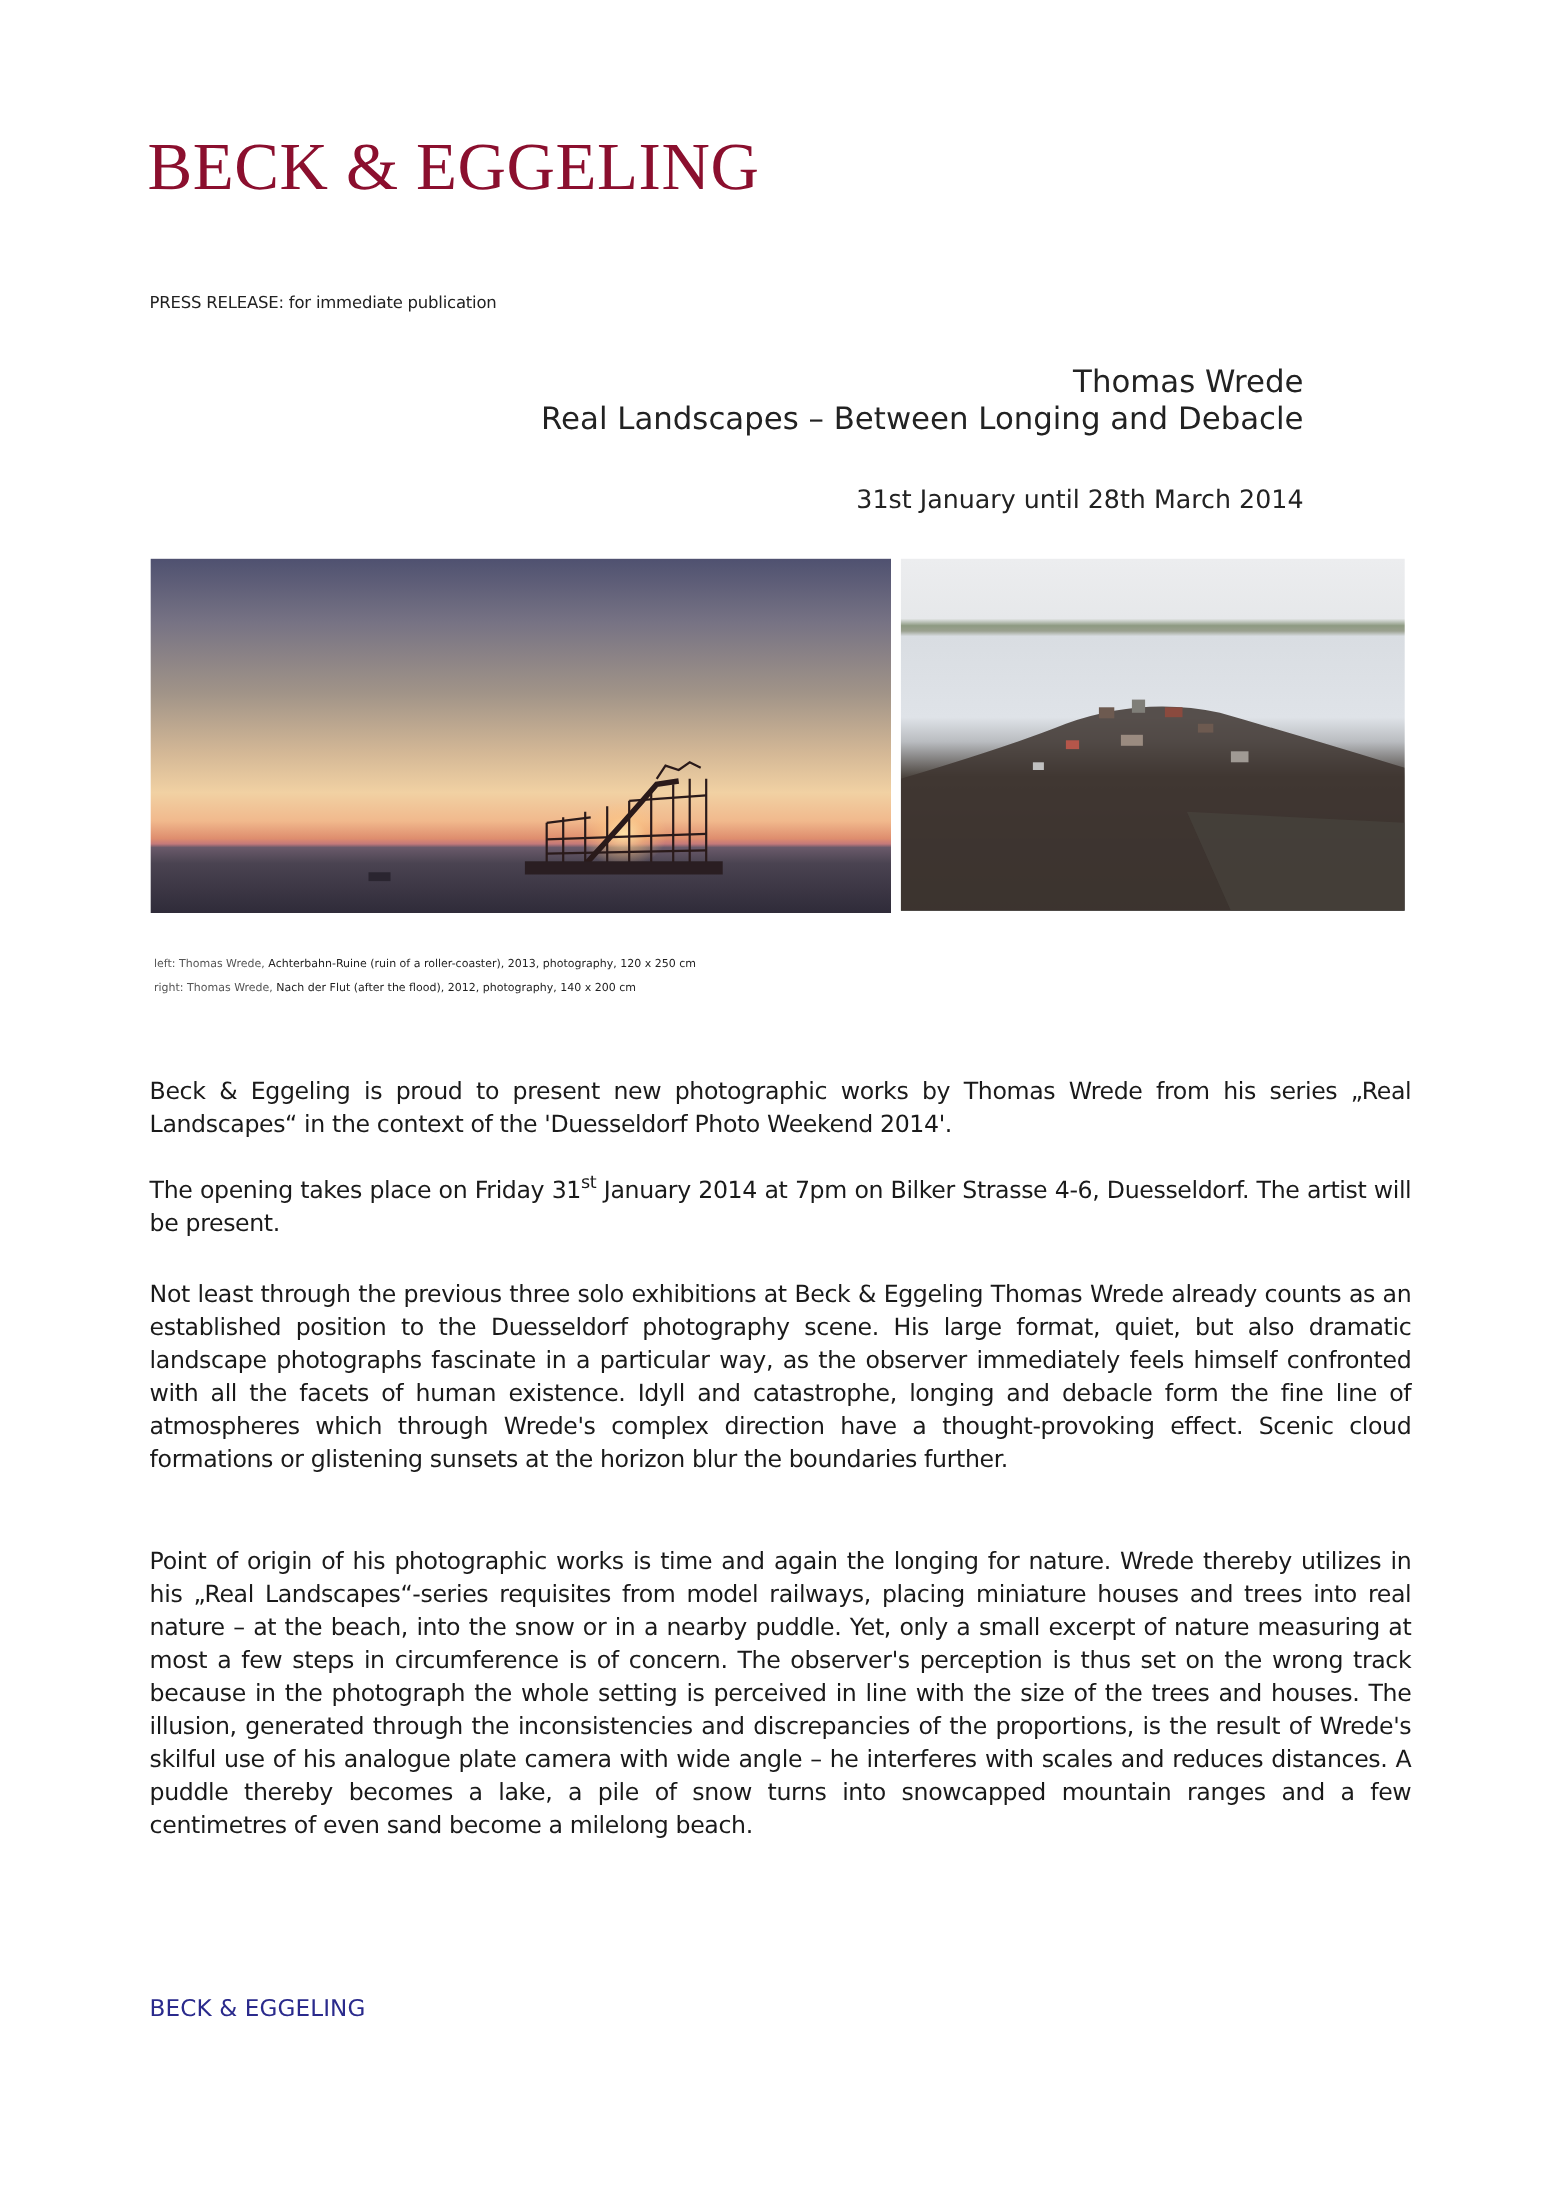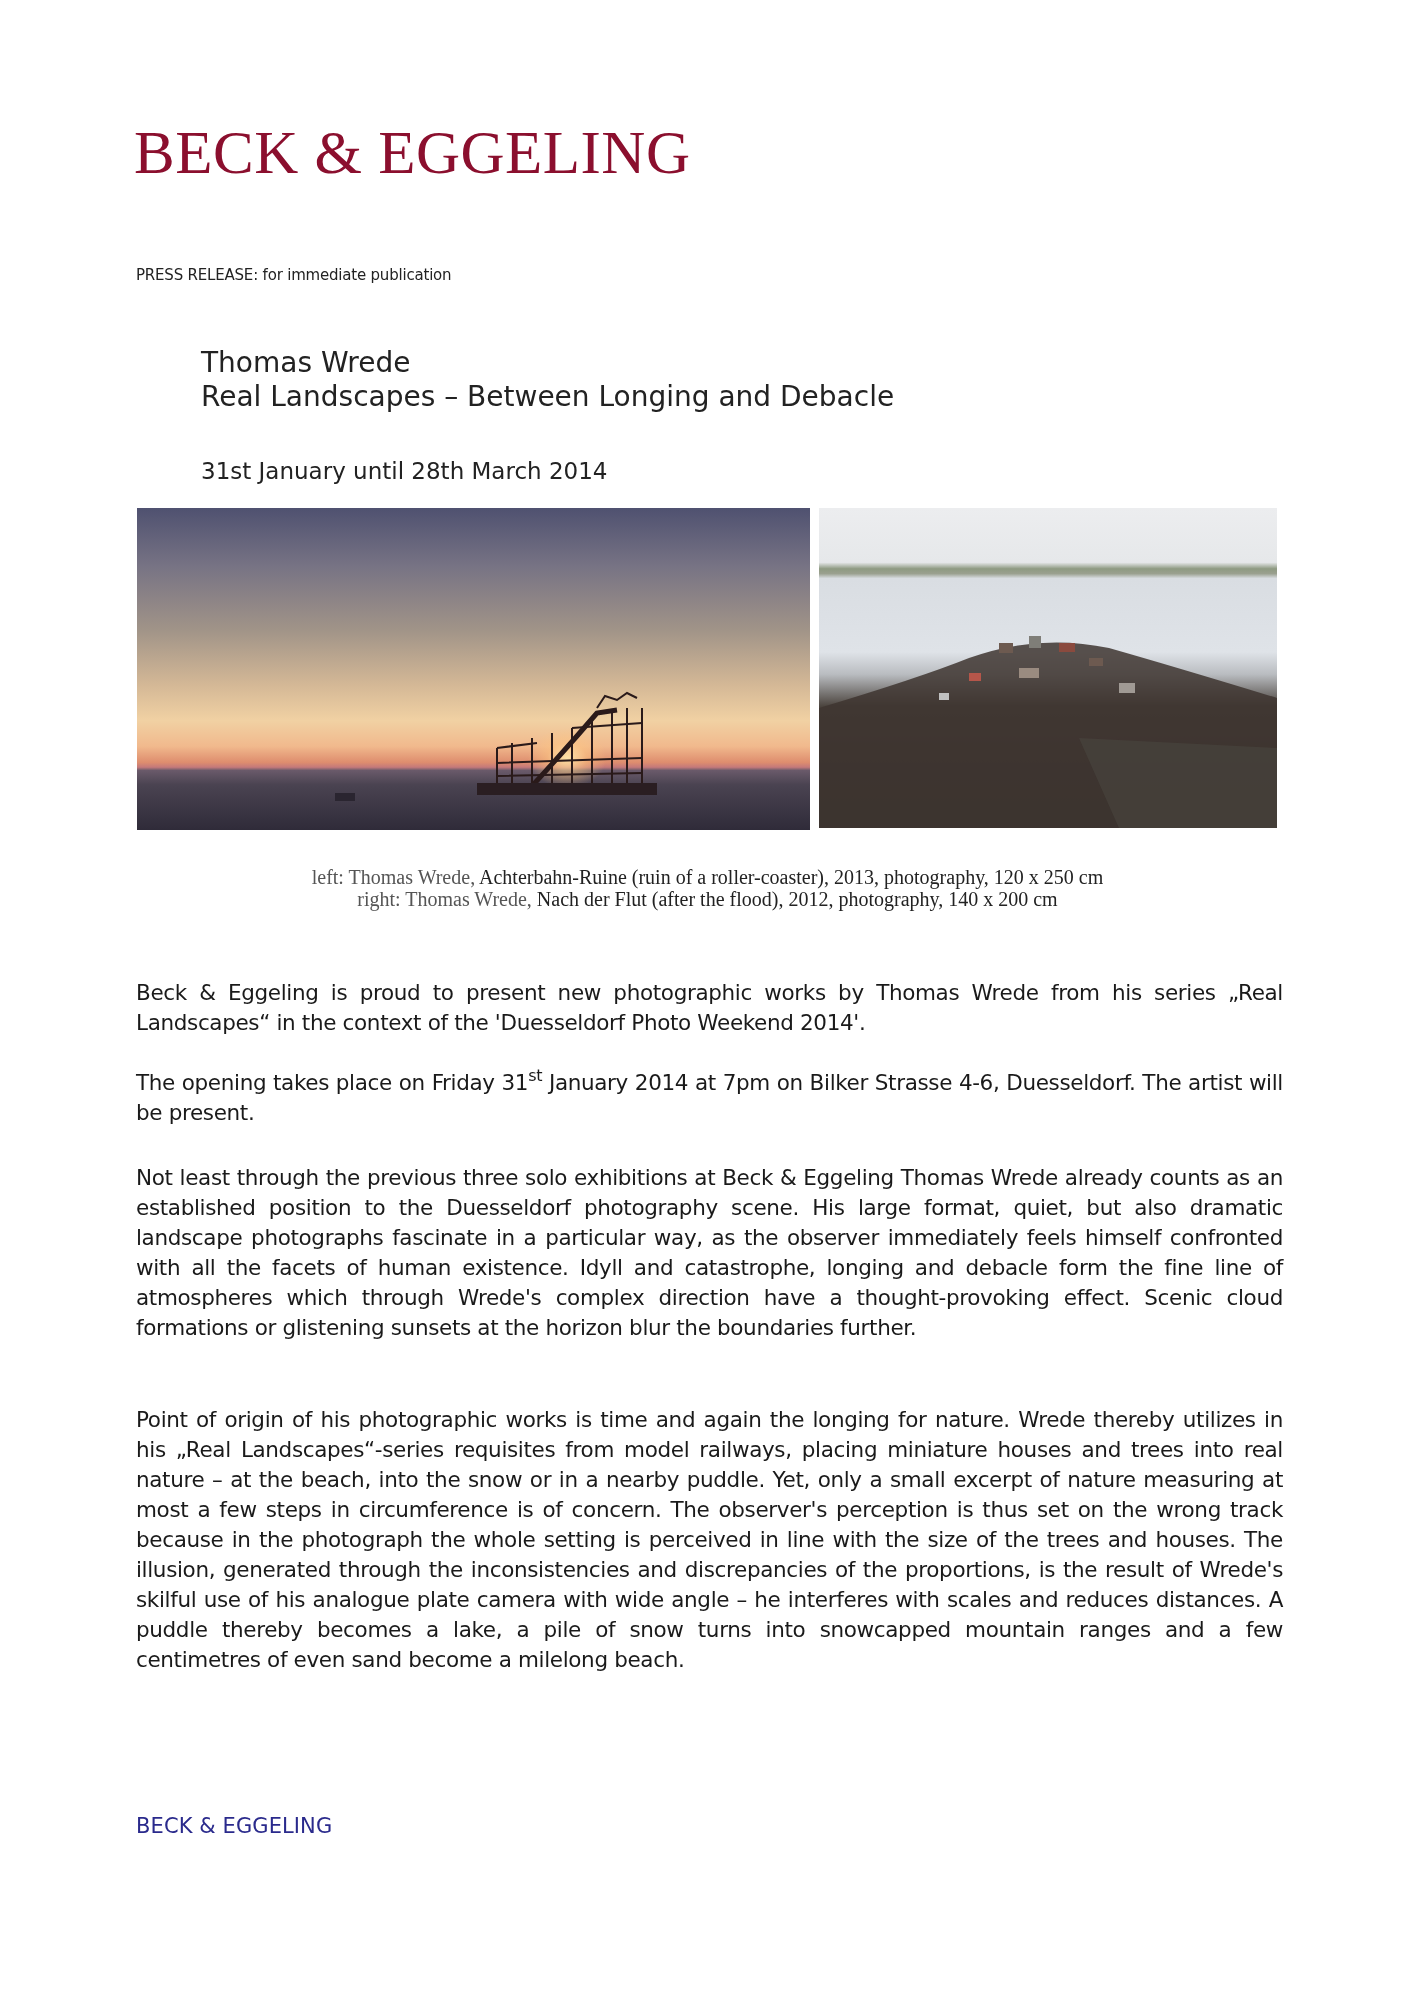--- a/index.html
+++ b/index.html
@@ -3,40 +3,40 @@
 <meta charset="utf-8">
 <style>
   html, body { margin: 0; padding: 0; background: #ffffff; }
   body { width: 1415px; height: 2000px; position: relative; overflow: hidden;
          font-family: "DejaVu Sans", sans-serif; color: #1a1a1a; }
   .logo { position: absolute; left: 134px; top: 122px; margin: 0;
           font-family: "Liberation Serif", "DejaVu Serif", serif; font-weight: normal;
           font-size: 61px; letter-spacing: 0.5px; color: #8b0f2e; line-height: 1; }
   .press { position: absolute; left: 136px; top: 266px; font-size: 15px; color: #222;
            letter-spacing: -0.2px; }
-  .headline { position: absolute; left: 0; width: 1250px; text-align: left; margin: 16px;
+  .headline { position: absolute; left: 0; width: 1250px; text-align: right; margin: 0;
               font-weight: normal; color: #222; }
   .artist { top: 330px; font-size: 28px; left: 185px; width: 1000px; }
   .show-title { top: 364px; font-size: 28px; left: 185px; width: 1000px; }
   .dates { top: 442px; font-size: 23px; left: 185px; width: 1000px; }
 
   .photo { position: absolute; top: 508px; overflow: hidden; }
   .photo-left { left: 137px; width: 673px; height: 322px;
     background: linear-gradient(to bottom, #4f5170 0%, #777384 18%, #a19488 38%, #d4b896 55%,
       #f1d1a3 66%, #f1b98d 74%, #de8d6e 79%, #c4797a 80.5%, #6a5a6a 81.5%, #4a4351 86%, #2f2b39 100%); }
   .sun { position: absolute; left: 390px; top: 220px; width: 80px; height: 60px;
          background: radial-gradient(ellipse at center, rgba(255,230,170,0.95) 0%, rgba(255,200,130,0.5) 35%, rgba(255,180,120,0) 70%); }
   .coaster { position: absolute; left: 340px; top: 180px; }
   .photo-right { left: 819px; width: 458px; height: 320px;
     background: linear-gradient(to bottom, #ecedef 0%, #e6e8ea 17%, #8e9a82 19%, #9aa08f 20.5%,
       #d9dde2 22%, #dfe3e8 45%, #b9bcc0 52%, #4b443e 62%, #3b342f 80%, #2f2d2a 100%); }
   .debris { position: absolute; left: 0; top: 0; }
 
-  .caption { position: absolute; left: 140px; width: 1135px; text-align: center;
-             font-size: 20px; color: #555; line-height: 22px; font-family: Liberation Serif, serif; }
+  .caption { position: absolute; left: 140px; width: 1135px; 
+             font-size: 10px; color: #555; line-height: 22px; }
   .caption .work { color: #222; }
   .cap1 { top: 866px; } .cap2 { top: 888px; }
 
   .body-text { position: absolute; left: 136px; width: 1147px; font-size: 21.5px;
                line-height: 30px; color: #1a1a1a; text-align: justify; margin: 0;
                letter-spacing: -0.35px; }
   .p1 { top: 978px; } .p2 { top: 1068px; } .p3 { top: 1163px; } .p4 { top: 1405px; }
   sup { font-size: 16px; line-height: 0; vertical-align: 9px; }
 
   .footer { position: absolute; left: 136px; top: 1812px; color: #2a2a8c; font-size: 21px;

